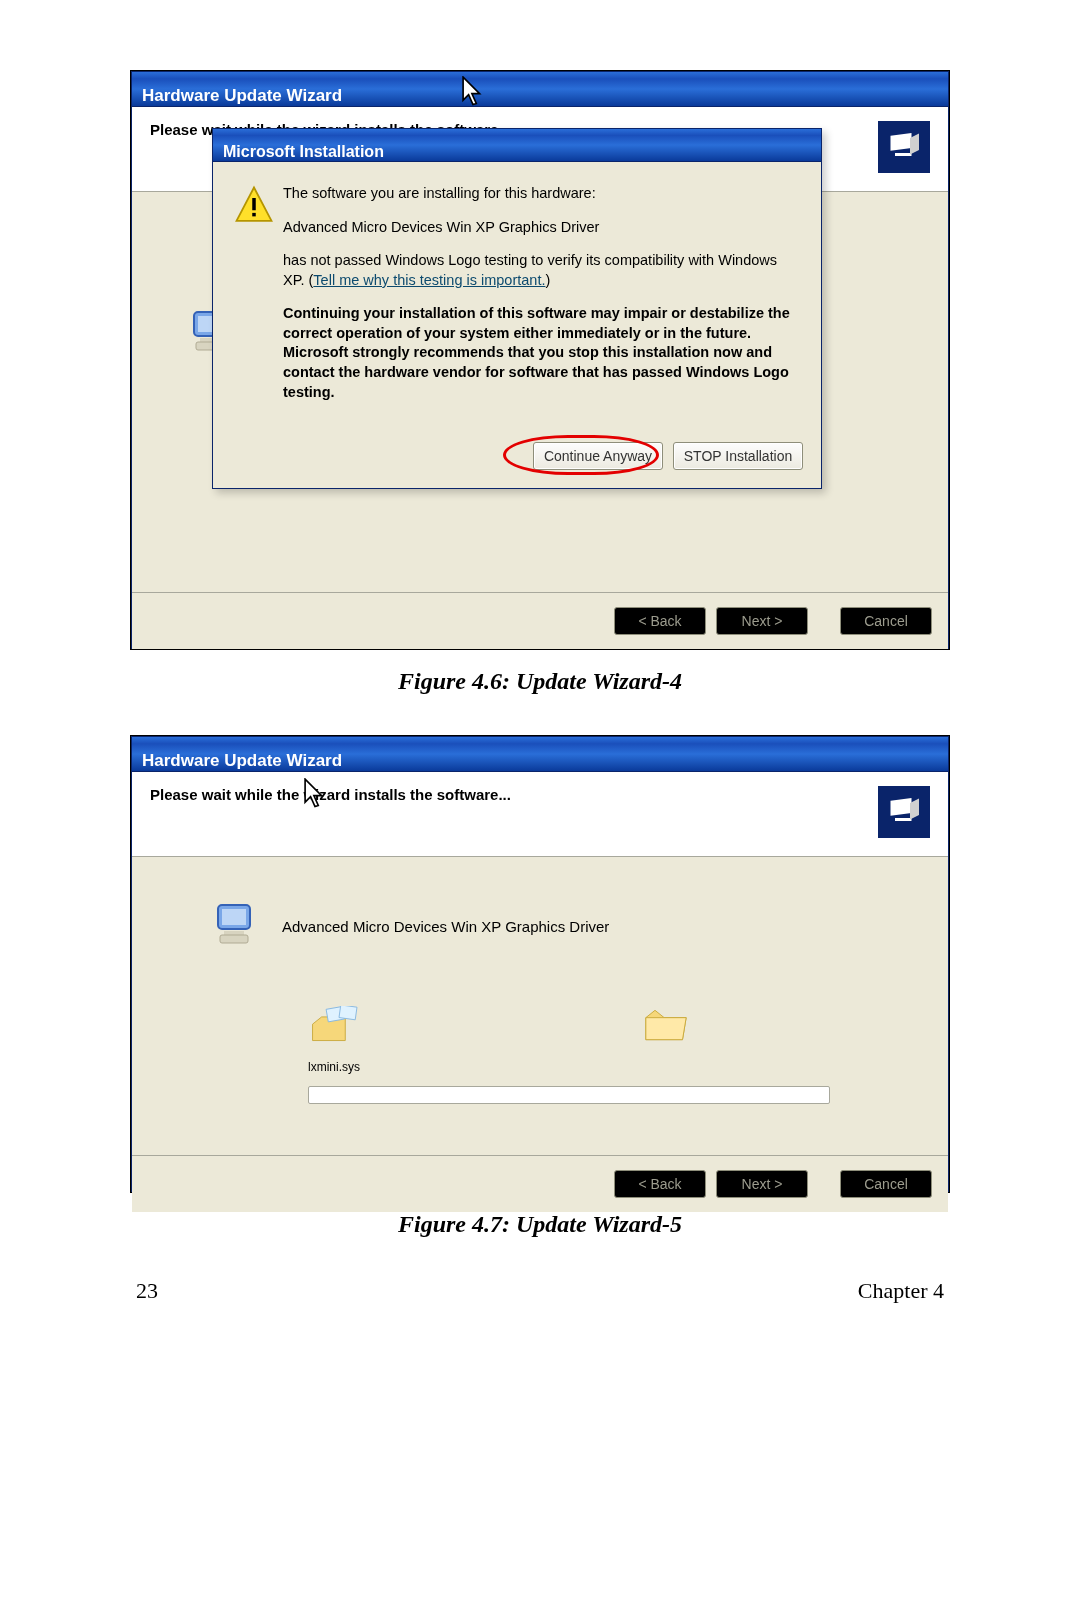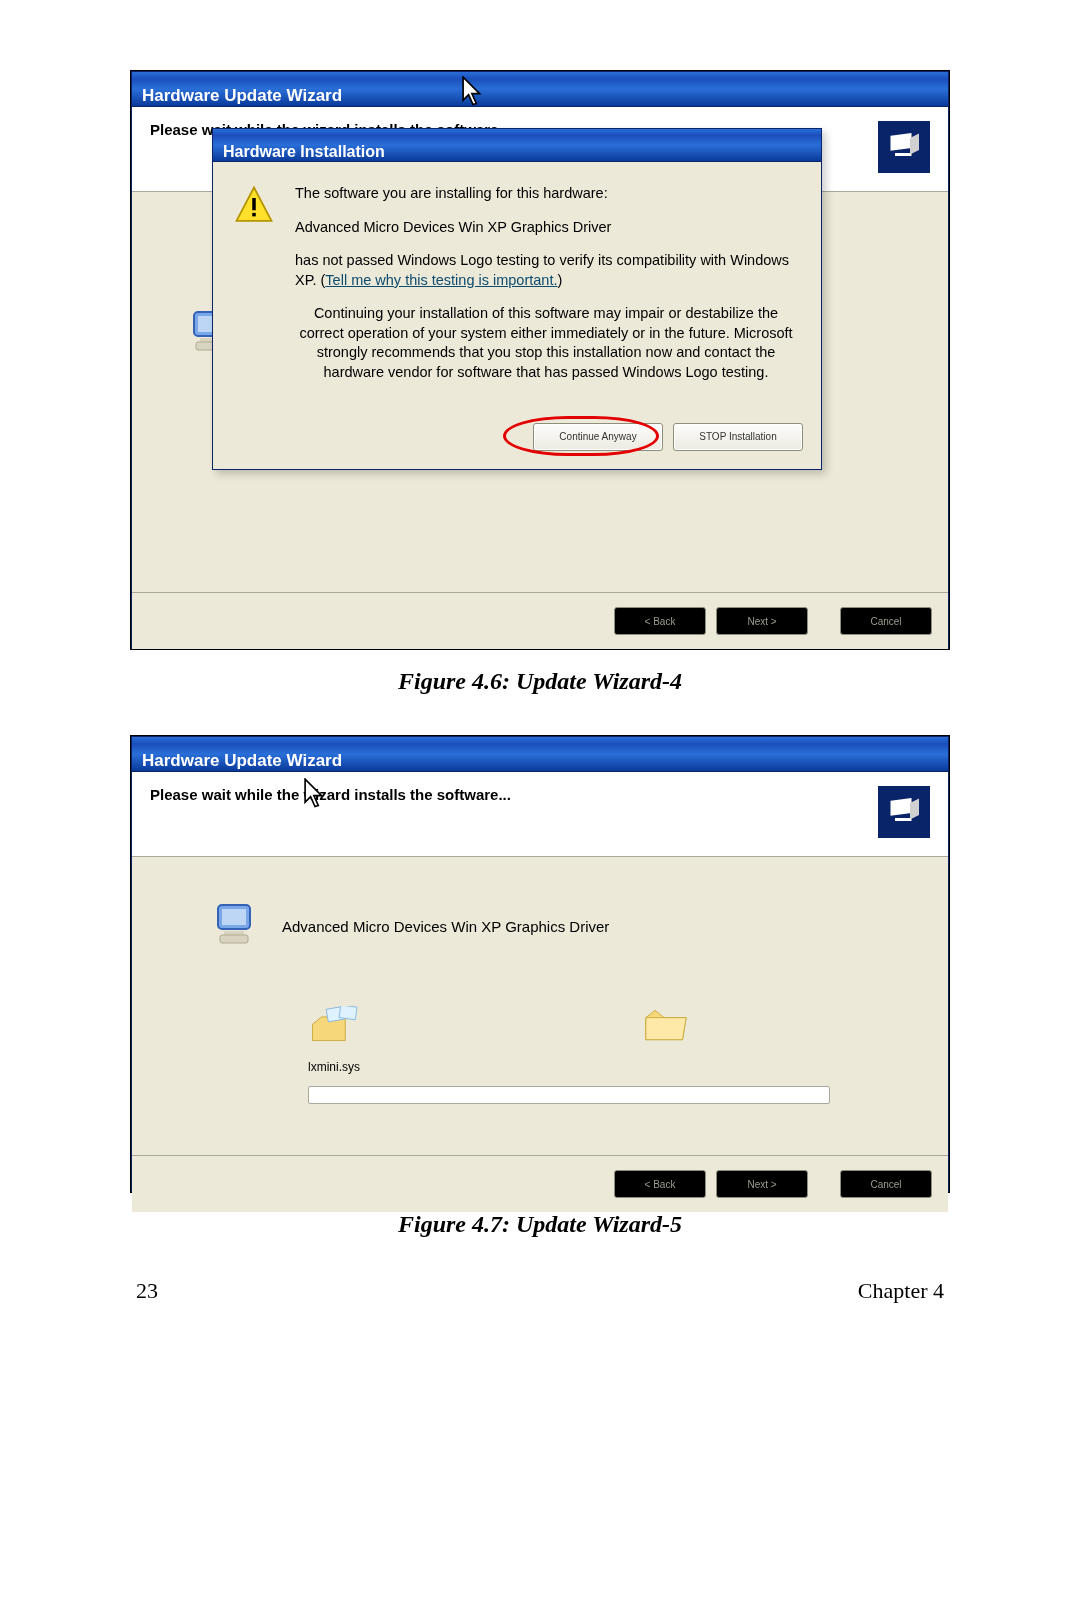--- a/index.html
+++ b/index.html
@@ -84,21 +84,21 @@
     border-top: 1px solid #a8a89c;
     padding: 14px 16px;
     display: flex;
     justify-content: flex-end;
     gap: 10px;
     background: #ece9d8;
   }
   .xp-btn {
     min-width: 92px;
     height: 28px;
-    font-size: 10px;
+    font-size: 14px;
     background: linear-gradient(to bottom, #fdfdfd, #eceae0);
     border: 1px solid #8e8e7a;
     border-radius: 3px;
     color: #333;
     box-shadow: inset 0 0 0 1px #fff;
   }
   .xp-btn[disabled] {
     color: #9c9c8e;
     background: #000000;
     box-shadow: none;
@@ -119,29 +119,29 @@
     left: 80px;
     top: 56px;
     width: 608px;
     background: #ece9d8;
     border: 1px solid #0a246a;
     box-shadow: 4px 4px 8px rgba(0,0,0,0.2);
   }
   .dlg .titlebar { height: 32px; font-size: 16px; }
   .dlg-body {
     display: flex;
-    gap: 20px;
+    gap: 8px;
     padding: 22px 24px 20px 20px;
     font-size: 14.5px;
     line-height: 1.35;
   }
   .warn-icon svg { width: 42px; height: 42px; }
   .dlg-text p { margin: 0 0 14px 0; }
   .dlg-text a { color: #0c4a6e; text-decoration: underline; }
-  .dlg-text .bold { font-weight: normal; text-align: center; }
+  .dlg-text .bold { font-weight: bold; }
   .dlg-footer {
     display: flex;
     justify-content: flex-end;
     gap: 10px;
     padding: 6px 18px 18px 0;
   }
   .dlg-footer .xp-btn { min-width: 130px; }
   .ring {
     position: absolute;
     border: 3px solid #e30000;
@@ -232,21 +232,21 @@
       </div>
       <div class="wizard-footer">
         <button class="xp-btn" disabled="">&lt; Back</button>
         <button class="xp-btn" disabled="">Next &gt;</button>
         <span style="width:12px;"></span>
         <button class="xp-btn" disabled="">Cancel</button>
       </div>
 
       <div class="dlg">
         <div class="titlebar">
-          <span>Hardware Installation</span>
+          <span>Microsoft Installation</span>
         </div>
         <div class="dlg-body">
           <span class="warn-icon">
             <svg viewBox="0 0 48 48">
                 <path d="M24 4 L44 42 L4 42 Z" fill="#ffe02a" stroke="#b59500" stroke-width="2"></path>
                 <rect x="22" y="16" width="4" height="14" fill="#000"></rect>
                 <rect x="22" y="33" width="4" height="4" fill="#000"></rect>
               </svg>
           </span>
           <div class="dlg-text">

